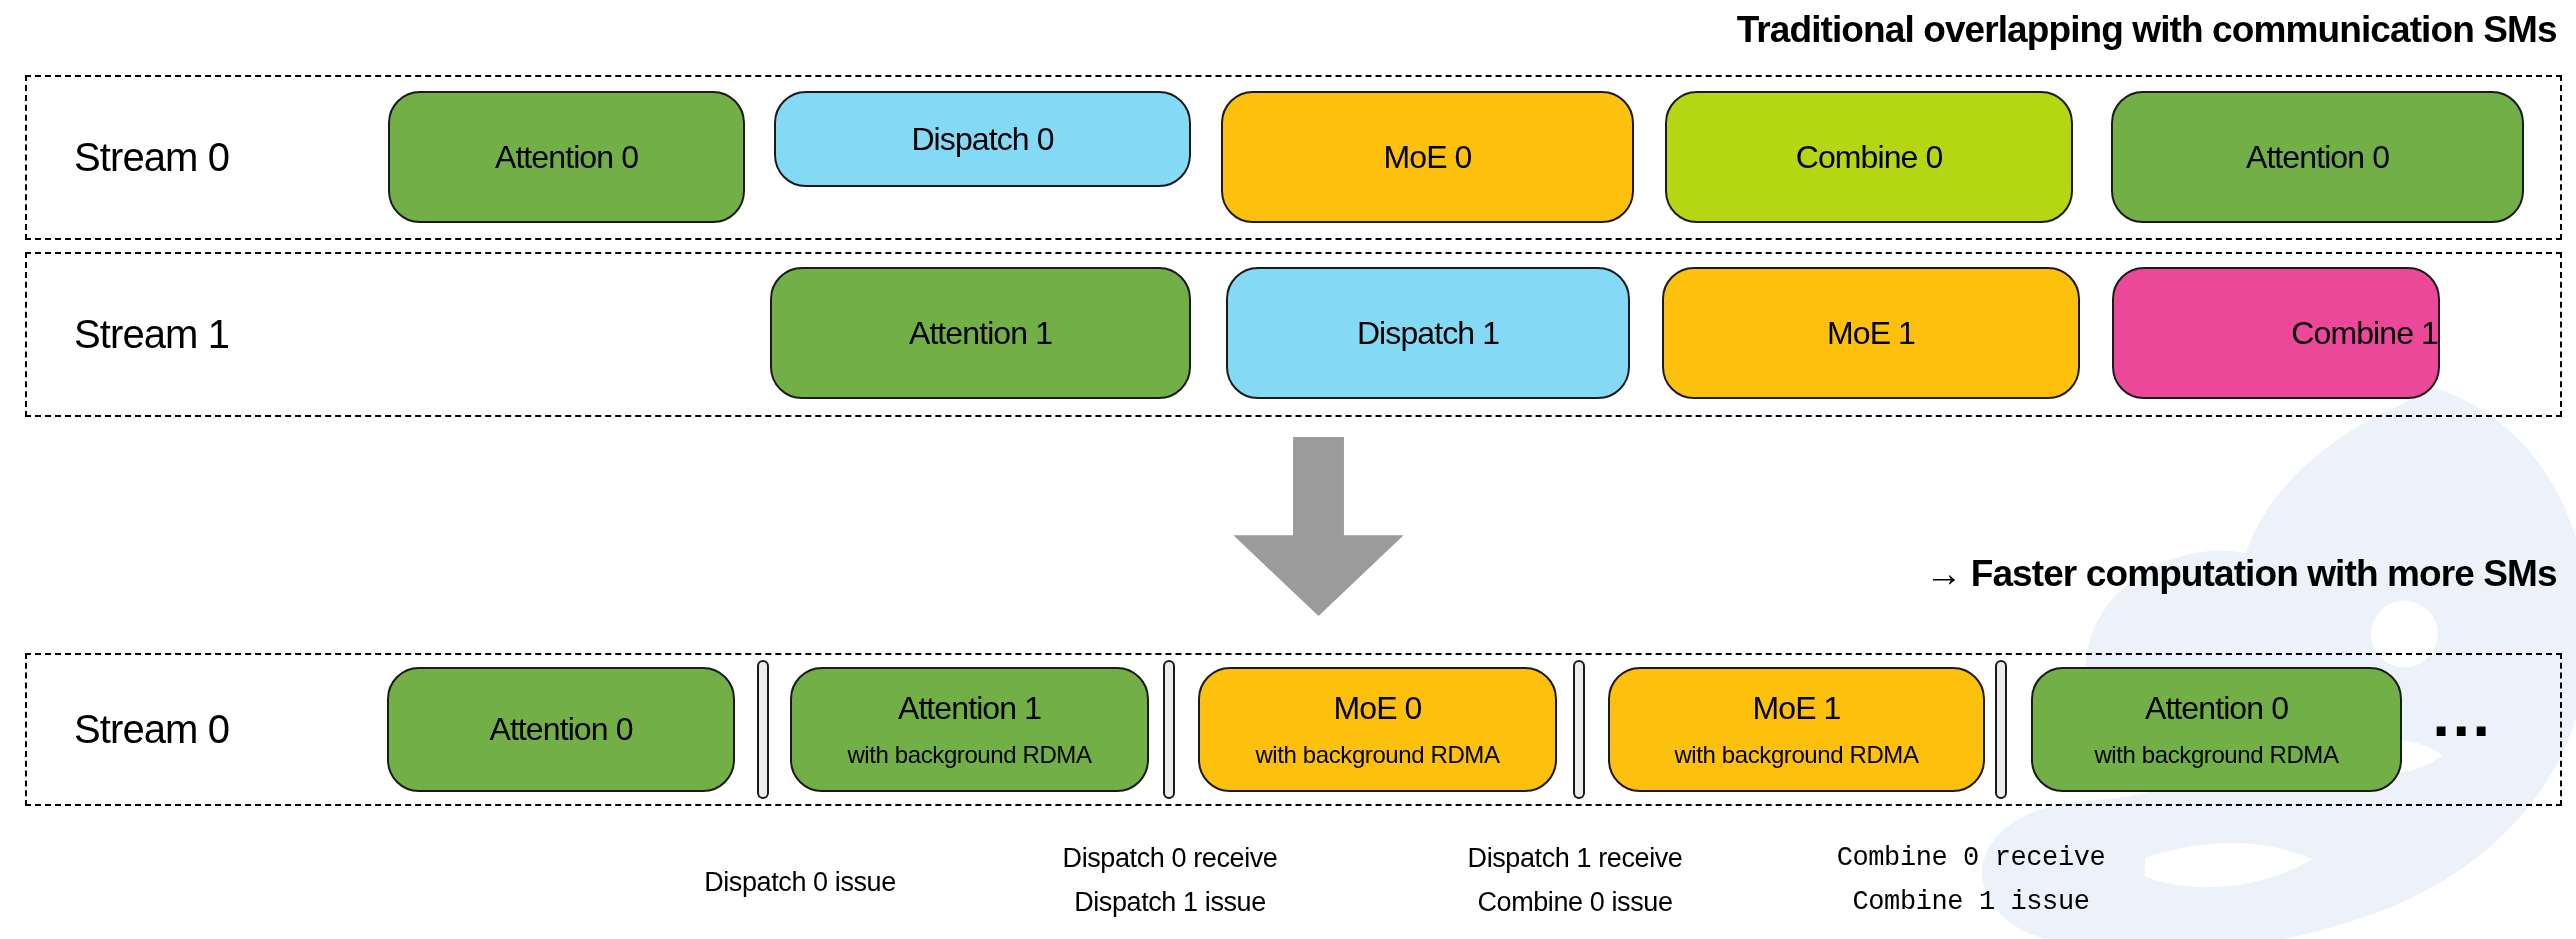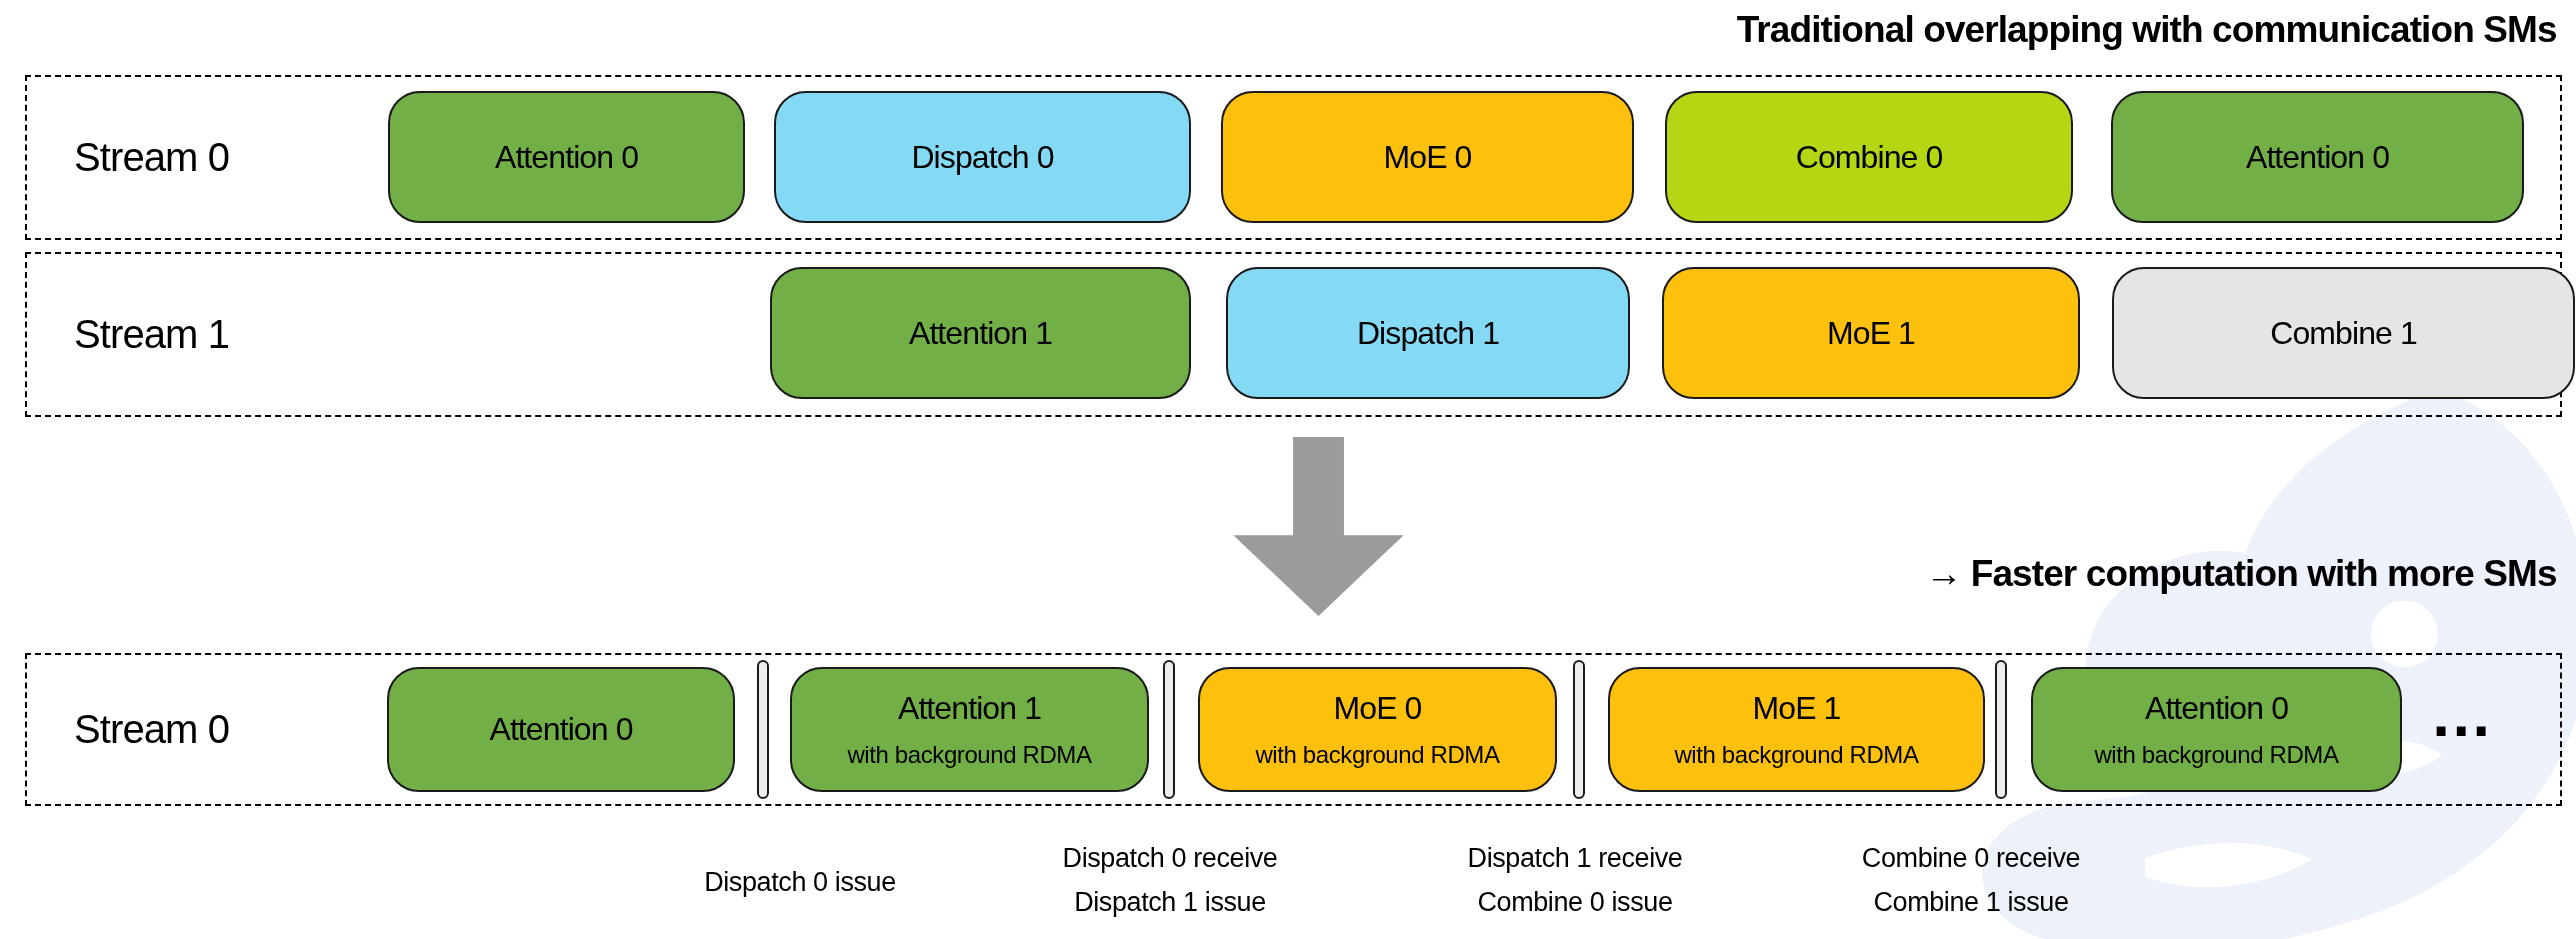--- a/index.html
+++ b/index.html
@@ -76,50 +76,50 @@
     <div>Dispatch 0 issue</div>
   </div>
   <div class="annotation" style="left: 1170px; top: 836px;">
     <div>Dispatch 0 receive</div>
     <div>Dispatch 1 issue</div>
   </div>
   <div class="annotation" style="left: 1575px; top: 836px;">
     <div>Dispatch 1 receive</div>
     <div>Combine 0 issue</div>
   </div>
-  <div class="annotation" style="left: 1971px; top: 836px;">
+  <div class="annotation" style="left: 1971px; top: 836px; font-family: Liberation Mono, monospace;">
     <div>Combine 0 receive</div>
     <div>Combine 1 issue</div>
   </div>
 
 <div class="block" style="background: rgb(114, 176, 71); border-color: rgb(26, 26, 26); left: 388px; top: 91px; width: 357px; height: 132px;">
       <div class="lbl">Attention 0</div>
     </div>
-    <div class="block" style="background: rgb(132, 217, 245); border-color: rgb(26, 26, 26); left: 774px; top: 91px; width: 417px; height: 132px;">
+    <div class="block" style="background: rgb(132, 217, 245); border-color: rgb(26, 26, 26); left: 774px; top: 91px; width: 417px; height: 96px;">
       <div class="lbl">Dispatch 0</div>
     </div>
     <div class="block" style="background: rgb(252, 192, 13); border-color: rgb(26, 26, 26); left: 1221px; top: 91px; width: 413px; height: 132px;">
       <div class="lbl">MoE 0</div>
     </div>
     <div class="block" style="background: rgb(180, 214, 19); border-color: rgb(26, 26, 26); left: 1665px; top: 91px; width: 408px; height: 132px;">
       <div class="lbl">Combine 0</div>
     </div>
     <div class="block" style="background: rgb(114, 176, 71); border-color: rgb(26, 26, 26); left: 2111px; top: 91px; width: 413px; height: 132px;">
       <div class="lbl">Attention 0</div>
     </div>
     <div class="block" style="background: rgb(114, 176, 71); border-color: rgb(26, 26, 26); left: 770px; top: 267px; width: 421px; height: 132px;">
       <div class="lbl">Attention 1</div>
     </div>
     <div class="block" style="background: rgb(132, 217, 245); border-color: rgb(26, 26, 26); left: 1226px; top: 267px; width: 404px; height: 132px;">
       <div class="lbl">Dispatch 1</div>
     </div>
     <div class="block" style="background: rgb(252, 192, 13); border-color: rgb(26, 26, 26); left: 1662px; top: 267px; width: 418px; height: 132px;">
       <div class="lbl">MoE 1</div>
     </div>
-    <div class="block" style="background: #e5e5e5; border-color: rgb(26, 26, 26); left: 2112px; top: 267px; width: 463px; height: 132px;">
+    <div class="block" style="background: #ec4899; border-color: rgb(26, 26, 26); left: 2112px; top: 267px; width: 328px; height: 132px; align-items: flex-end;">
       <div class="lbl">Combine 1</div>
     </div>
     <div class="block" style="background: rgb(114, 176, 71); border-color: rgb(26, 26, 26); left: 387px; top: 667px; width: 348px; height: 125px;">
       <div class="lbl">Attention 0</div>
     </div>
     <div class="sep" style="background: rgb(237, 237, 237); left: 757px; top: 660px; width: 12.3px; height: 139px;"></div>
     <div class="block" style="background: rgb(114, 176, 71); border-color: rgb(26, 26, 26); left: 790px; top: 667px; width: 359px; height: 125px;">
       <div class="lbl">Attention 1</div>
       <div class="sub">with background RDMA</div>
     </div>

